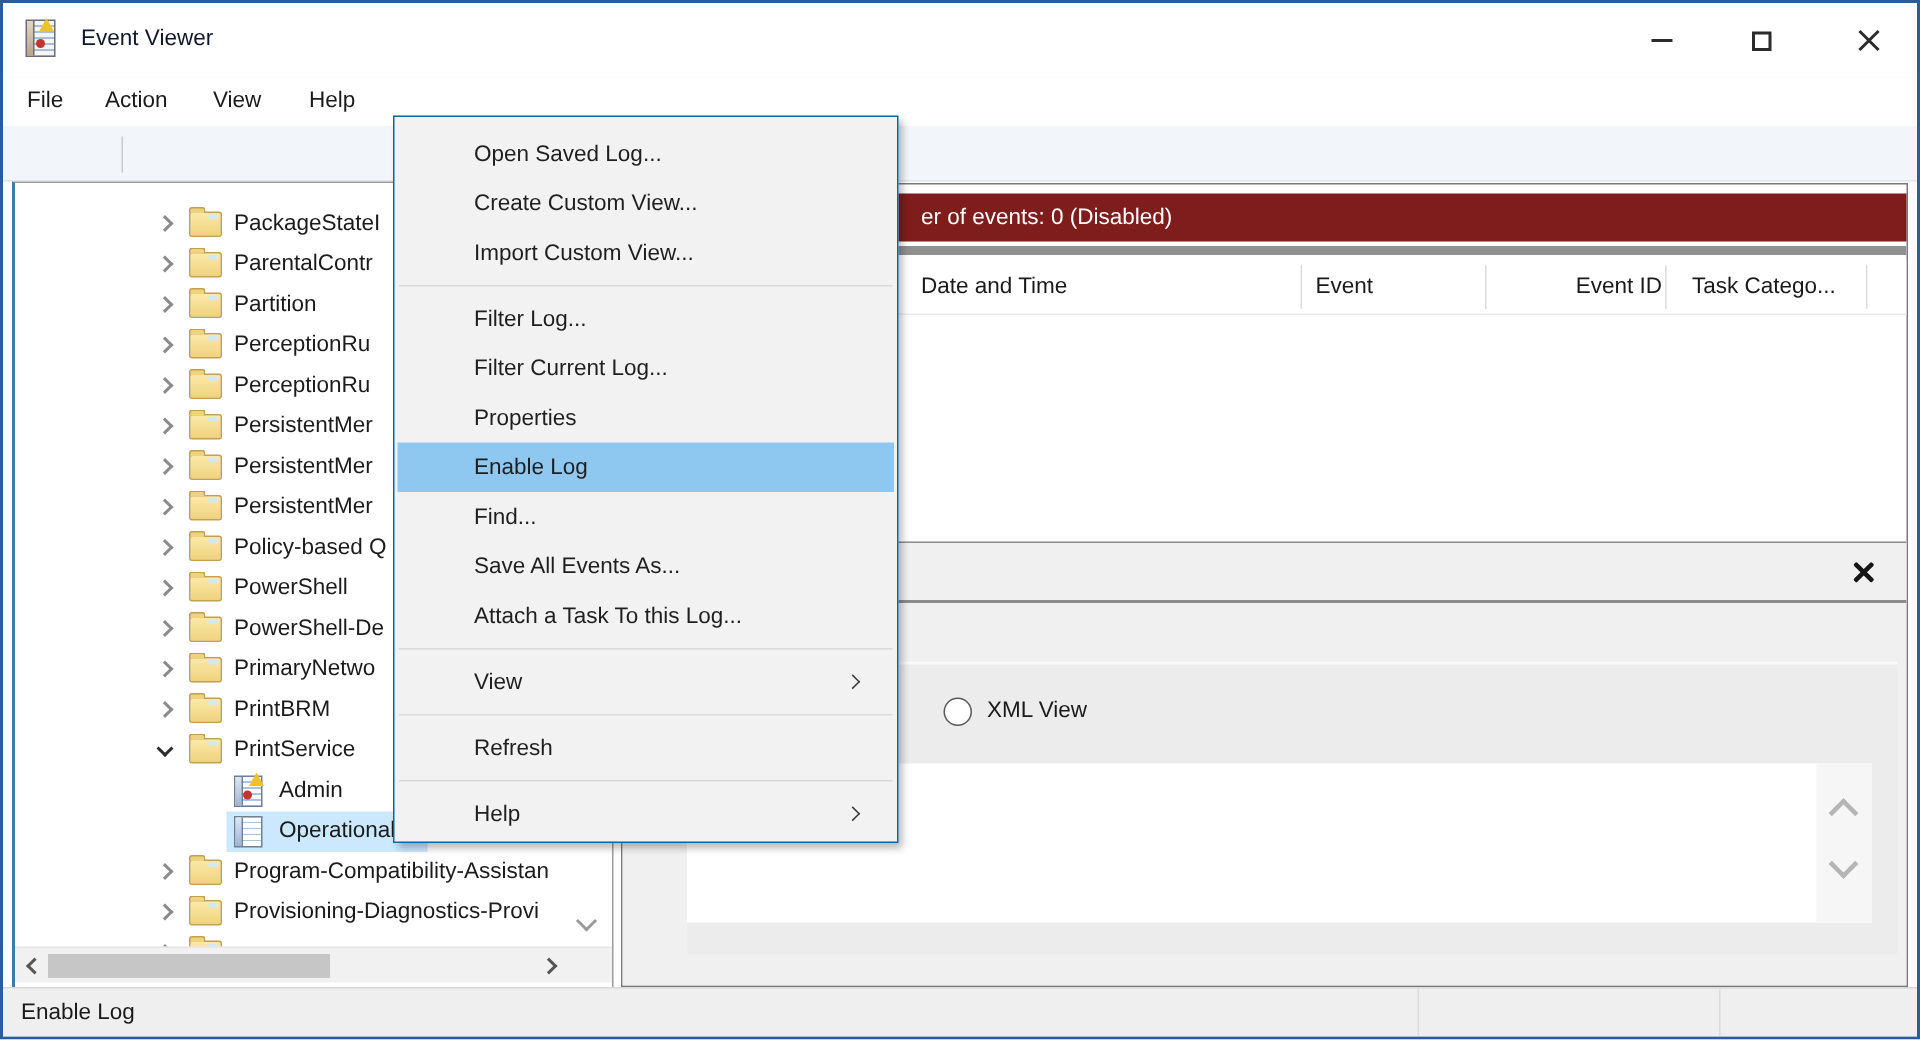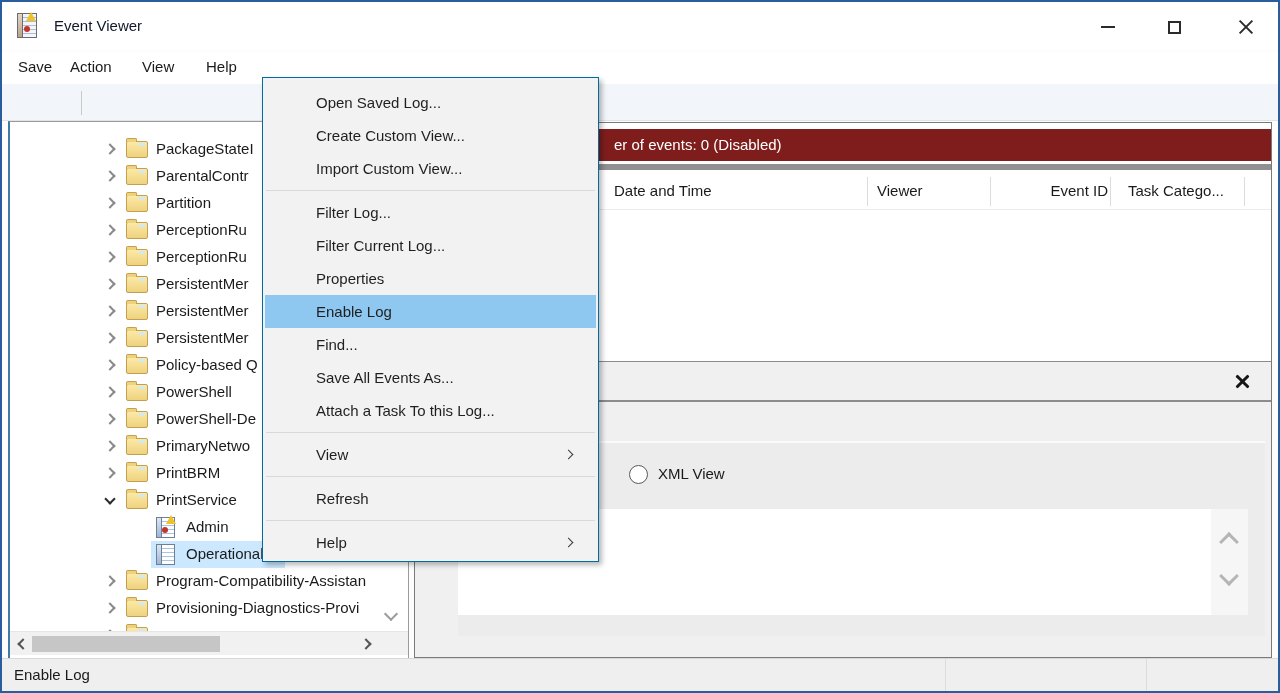--- a/index.html
+++ b/index.html
@@ -127,21 +127,21 @@
       </div>
     <div class="winbtn wmax">
         <i></i>
       </div>
     <div class="winbtn wclose">
         <i></i>
       </div>
   </div>
 
   <div class="menubar">
-    <span style="left:16px">Save</span>
+    <span style="left:16px">File</span>
     <span style="left:68px">Action</span>
     <span style="left:140px">View</span>
     <span style="left:204px">Help</span>
   </div>
 
   <div class="toolbar">
     <div class="arrow back"></div>
     <div class="arrow fwd"></div>
     <div class="tsep"></div>
     <div class="openicon">
@@ -270,21 +270,21 @@
   </div>
 
   <div class="mainpanel">
     <div class="evbar">
       <span>er of events: 0 (Disabled)</span>
     </div>
     <div class="evstrip"></div>
     <div class="colhdr">
       <span class="cl" style="left:199px">Date and Time</span>
       <span class="csep" style="left:452px"></span>
-      <span class="cl" style="left:462px">Viewer</span>
+      <span class="cl" style="left:462px">Event</span>
       <span class="csep" style="left:575px"></span>
       <span class="cl" style="left:600px; width:93px; text-align:right">Event ID</span>
       <span class="csep" style="left:695px"></span>
       <span class="cl" style="left:713px">Task Catego...</span>
       <span class="csep" style="left:829px"></span>
     </div>
 
     <div class="previewpane">
       <div class="pvheader">
         <div class="pvx"></div>

